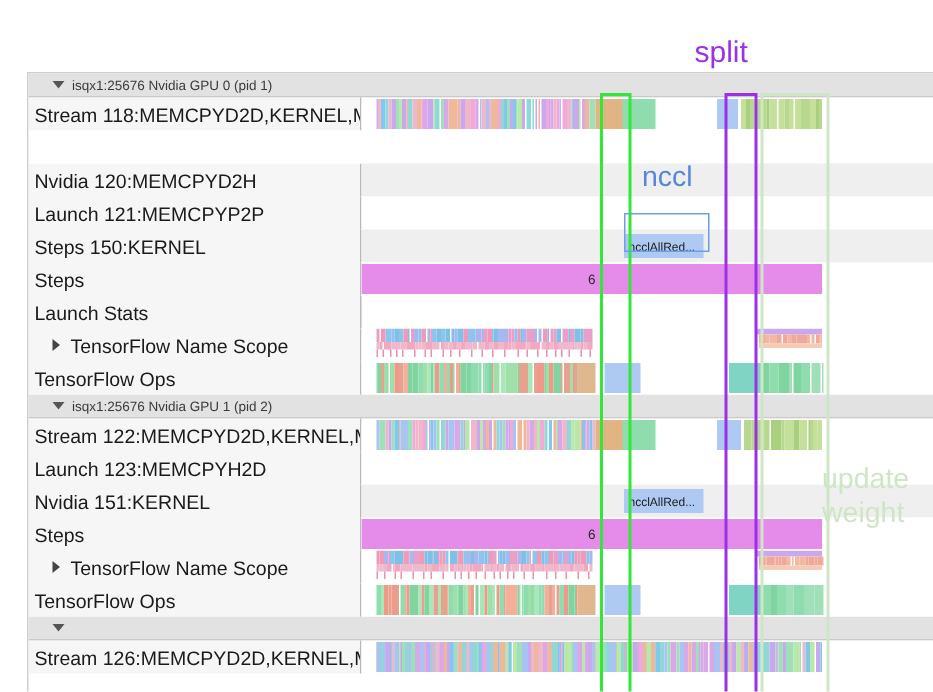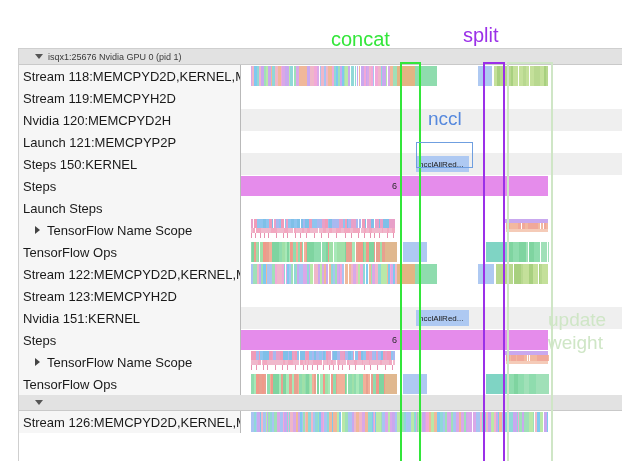--- a/index.html
+++ b/index.html
@@ -192,23 +192,20 @@
           <div class="stripes" style="left: 281.665px; width: 2.88027px; top: 1px; height: 20px; background: rgb(184, 216, 143);"></div>
           <div class="stripes" style="left: 284.545px; width: 3.96616px; top: 1px; height: 20px; background: rgb(196, 224, 154);"></div>
           <div class="stripes" style="left: 288.511px; width: 4.18899px; top: 1px; height: 20px; background: rgb(196, 224, 154);"></div>
           <div class="stripes" style="left: 292.7px; width: 6.2347px; top: 1px; height: 20px; background: rgb(184, 216, 143);"></div>
           <div class="stripes" style="left: 298.935px; width: 3.78811px; top: 1px; height: 20px; background: rgb(196, 224, 154);"></div>
           <div class="stripes" style="left: 302.723px; width: 2.52103px; top: 1px; height: 20px; background: rgb(168, 208, 127);"></div>
           <div class="stripes" style="left: 305.244px; width: 1.75603px; top: 1px; height: 20px; background: rgb(184, 216, 143);"></div>
         </div>
       </div>
       <div class="row">
-        <div class="row-label">
-          <span>Stream 119:MEMCPYH2D</span>
-        </div>
         <div class="row-track"></div>
       </div>
       <div class="row alt">
         <div class="row-label">
           <span>Nvidia 120:MEMCPYD2H</span>
         </div>
         <div class="row-track"></div>
       </div>
       <div class="row">
         <div class="row-label">
@@ -231,21 +228,21 @@
           <span>Steps</span>
         </div>
         <div class="row-track">
           <div class="steps-bar" style="width: 307px;">
             <span>6</span>
           </div>
         </div>
       </div>
       <div class="row">
         <div class="row-label">
-          <span>Launch Steps</span>
+          <span>Launch Stats</span>
         </div>
       </div>
       <div class="row">
         <div class="row-label indent">
           <span class="arrow"></span>
           <span>TensorFlow Name Scope</span>
         </div>
         <div class="row-track">
           <div class="stripes" style="left: 10px; width: 2.34948px; top: 0px; height: 9px; background: rgb(232, 160, 200);"></div>
           <div class="stripes" style="left: 12.9495px; width: 3.39187px; top: 0px; height: 9px; background: rgb(240, 154, 184);"></div>
@@ -486,20 +483,24 @@
           <div class="stripes" style="left: 284.742px; width: 2.76371px; top: 1px; height: 20px; background: rgb(160, 224, 184);"></div>
           <div class="stripes" style="left: 287.506px; width: 5.15517px; top: 1px; height: 20px; background: rgb(127, 212, 160);"></div>
           <div class="stripes" style="left: 293.261px; width: 3.52126px; top: 1px; height: 20px; background: rgb(143, 220, 174);"></div>
           <div class="stripes" style="left: 296.782px; width: 2.53993px; top: 1px; height: 20px; background: rgb(143, 220, 174);"></div>
           <div class="stripes" style="left: 299.922px; width: 6.06512px; top: 1px; height: 20px; background: rgb(160, 224, 184);"></div>
           <div class="stripes" style="left: 306.587px; width: 0.412588px; top: 1px; height: 20px; background: rgb(160, 224, 184);"></div>
         </div>
       </div>
     </div>
     <div class="group">
+      <div class="group-header">
+        <span class="tri"></span>
+        <span>isqx1:25676 Nvidia GPU 1 (pid 2)</span>
+      </div>
       <div class="row">
         <div class="row-label">
           <span>Stream 122:MEMCPYD2D,KERNEL,MI</span>
         </div>
         <div class="row-track">
           <div class="stripes" style="left: 10px; width: 2.26933px; top: 1px; height: 20px; background: rgb(168, 196, 242);"></div>
           <div class="stripes" style="left: 12.2693px; width: 3.35759px; top: 1px; height: 20px; background: rgb(159, 224, 184);"></div>
           <div class="stripes" style="left: 15.6269px; width: 2.20926px; top: 1px; height: 20px; background: rgb(239, 183, 201);"></div>
           <div class="stripes" style="left: 17.8362px; width: 2.64999px; top: 1px; height: 20px; background: rgb(201, 168, 239);"></div>
           <div class="stripes" style="left: 20.4862px; width: 1.98225px; top: 1px; height: 20px; background: rgb(159, 224, 184);"></div>
@@ -578,21 +579,21 @@
           <div class="stripes" style="left: 287.927px; width: 3.83471px; top: 1px; height: 20px; background: rgb(168, 208, 127);"></div>
           <div class="stripes" style="left: 291.762px; width: 5.38546px; top: 1px; height: 20px; background: rgb(196, 224, 154);"></div>
           <div class="stripes" style="left: 297.748px; width: 1.73654px; top: 1px; height: 20px; background: rgb(168, 208, 127);"></div>
           <div class="stripes" style="left: 299.484px; width: 1.63027px; top: 1px; height: 20px; background: rgb(184, 216, 143);"></div>
           <div class="stripes" style="left: 301.114px; width: 2.61414px; top: 1px; height: 20px; background: rgb(196, 224, 154);"></div>
           <div class="stripes" style="left: 303.729px; width: 3.27137px; top: 1px; height: 20px; background: rgb(196, 224, 154);"></div>
         </div>
       </div>
       <div class="row">
         <div class="row-label">
-          <span>Stream 123:MEMCPYH2D</span>
+          <span>Launch 123:MEMCPYH2D</span>
         </div>
         <div class="row-track"></div>
       </div>
       <div class="row alt">
         <div class="row-label">
           <span>Nvidia 151:KERNEL</span>
         </div>
         <div class="row-track">
           <div class="nccl-blk" style="left: 175px; width: 53px; top: 3px; height: 16px; background: rgb(174, 201, 242);">
             <span>ncclAllRed...</span>
@@ -1066,21 +1067,20 @@
           <div class="stripes" style="left: 305.805px; width: 1.19511px; top: 1px; height: 20px; background: rgb(127, 201, 239);"></div>
         </div>
       </div>
     </div>
   </div>
 
 <div id="annotations">
 
   <div class="anno-label" id="label-orange-frag"></div>
 
-  <div class="anno-label" id="label-concat">concat</div>
 
   <div class="anno-label" id="label-split">split</div>
 
   <div class="anno-label" id="label-nccl">nccl</div>
 
   <div class="anno-label" id="label-weight">
     <div>update</div>
     <div>weight</div>
   </div>
 

